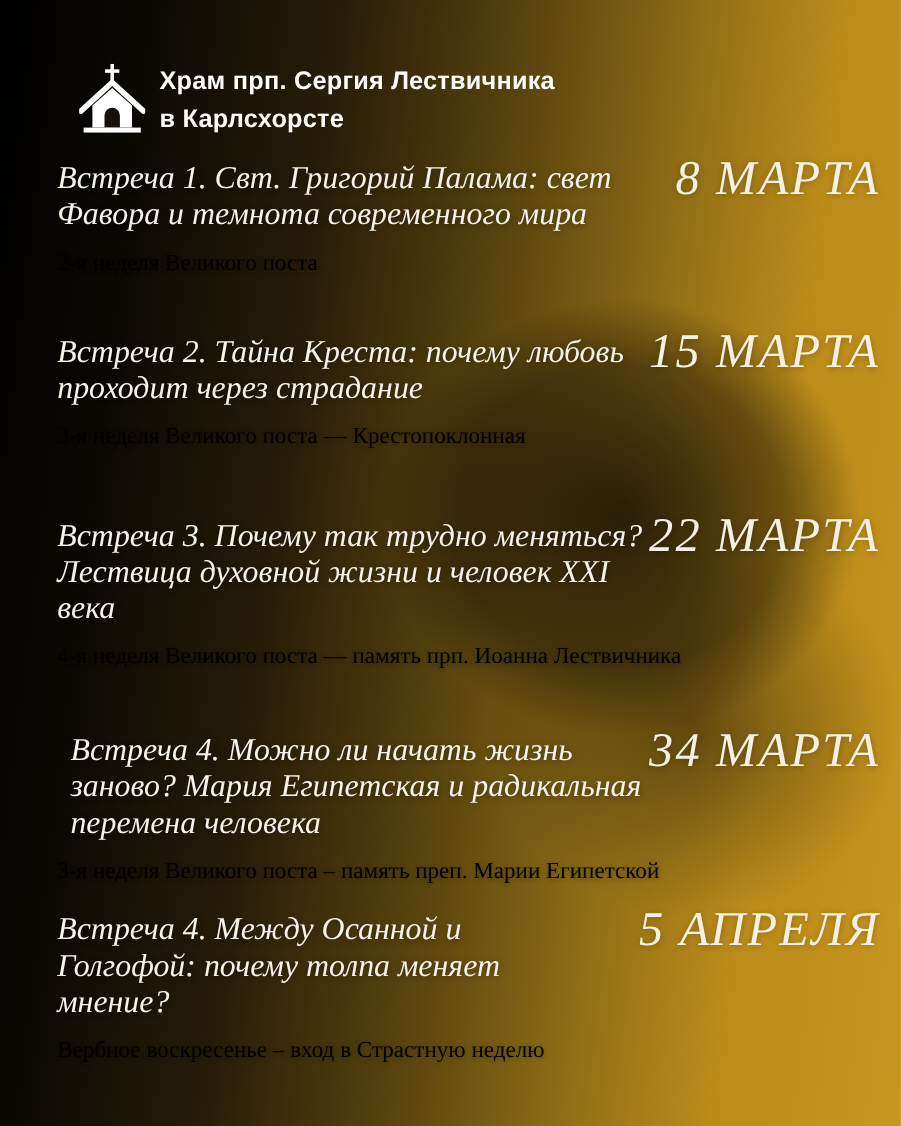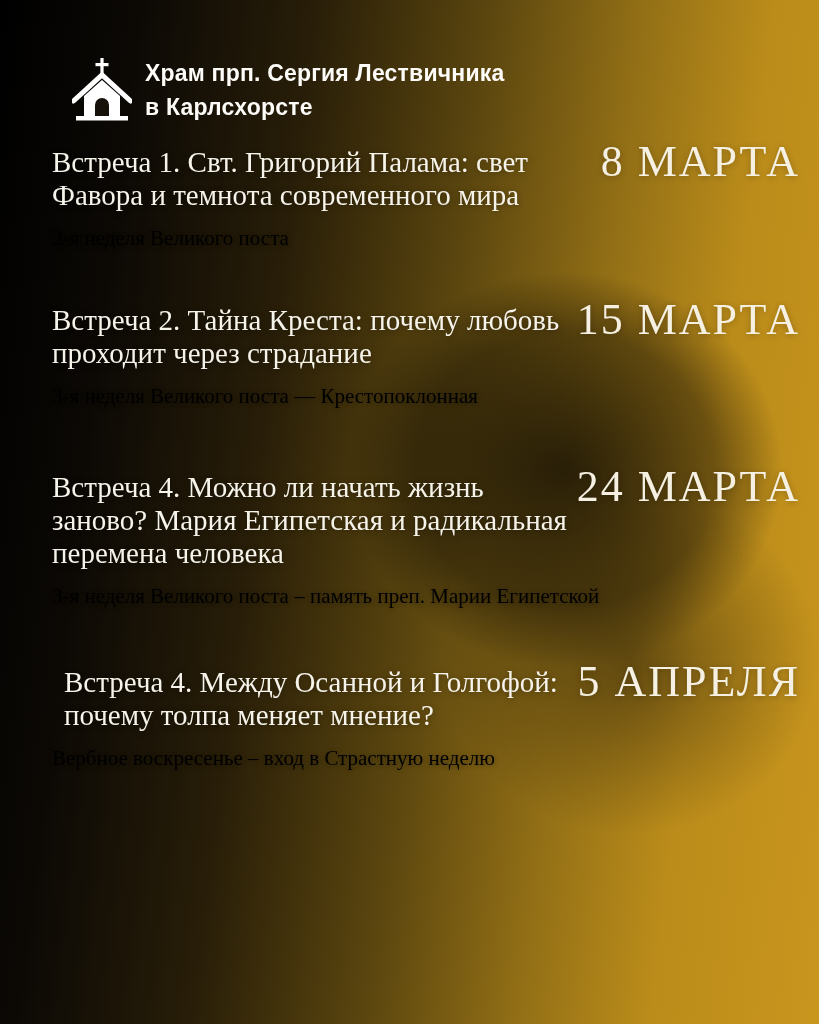--- a/index.html
+++ b/index.html
@@ -30,21 +30,21 @@
     line-height: 34px;
     color: #fdfcf8;
     letter-spacing: 0.2px;
   }
 
   
   .entries {
     position: absolute;
     top: 146px; left: 52px; right: 19px;
   }
-  .entry-head { display: flex; justify-content: space-between; align-items: flex-start; }
+  .entry-head { display: flex; justify-content: space-between; align-items: flex-start; font-style: italic; }
   .entry-title {
     font-weight: 400;
     font-size: 29px;
     line-height: 33px;
     color: #f6f3ea;
     text-shadow: 0 1px 6px rgba(0,0,0,0.35);
   }
   .entry-date {
     flex-shrink: 0;
     font-size: 44px;
@@ -111,25 +111,32 @@
     </section>
 
     <section class="entry">
       <div class="entry-head">
         <h2 class="entry-title">Встреча 2. Тайна Креста: почему любовь проходит через страдание</h2>
         <div class="entry-date">15 МАРТА</div>
       </div>
       <p class="entry-subtitle">3-я неделя Великого поста — Крестопоклонная</p>
     </section>
 
+    <section class="entry">
+      <div class="entry-head">
+        <h2 class="entry-title">Встреча 3. Почему так трудно меняться? Лествица духовной жизни и человек XXI века</h2>
+        <div class="entry-date">22 МАРТА</div>
+      </div>
+      <p class="entry-subtitle">4-я неделя Великого поста — память прп. Иоанна Лествичника</p>
+    </section>
 
     <section class="entry">
       <div class="entry-head">
         <h2 class="entry-title">Встреча 4. Можно ли начать жизнь заново? Мария Египетская и радикальная перемена человека</h2>
-        <div class="entry-date">24 МАРТА</div>
+        <div class="entry-date">34 МАРТА</div>
       </div>
       <p class="entry-subtitle">3-я неделя Великого поста – память преп. Марии Египетской</p>
     </section>
 
     <section class="entry">
       <div class="entry-head">
         <h2 class="entry-title">Встреча 4. Между Осанной и Голгофой: почему толпа меняет мнение?</h2>
         <div class="entry-date">5 АПРЕЛЯ</div>
       </div>
       <p class="entry-subtitle">Вербное воскресенье – вход в Страстную неделю</p>

